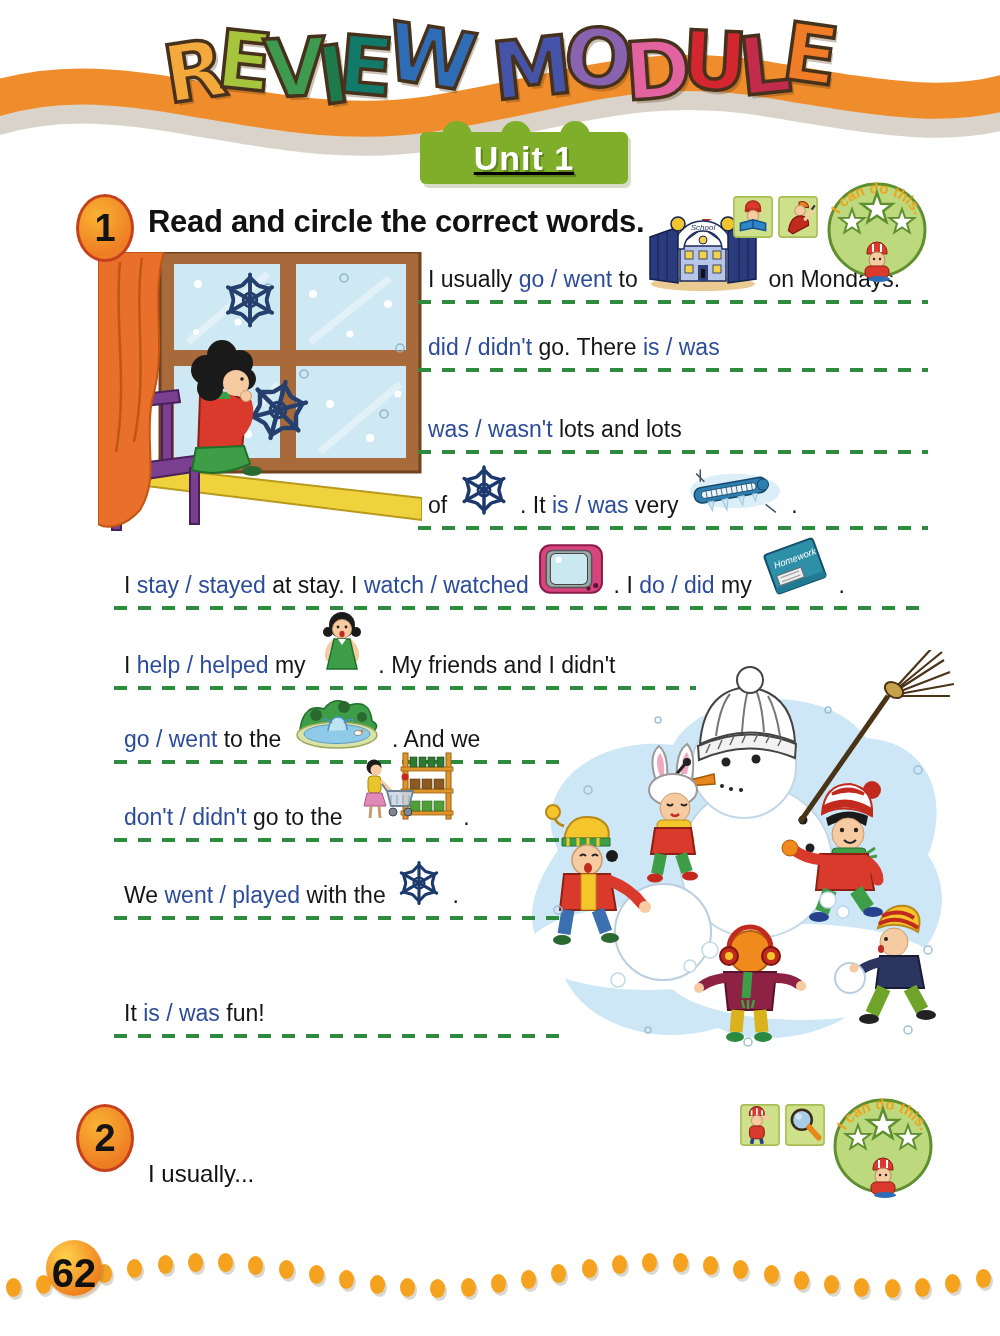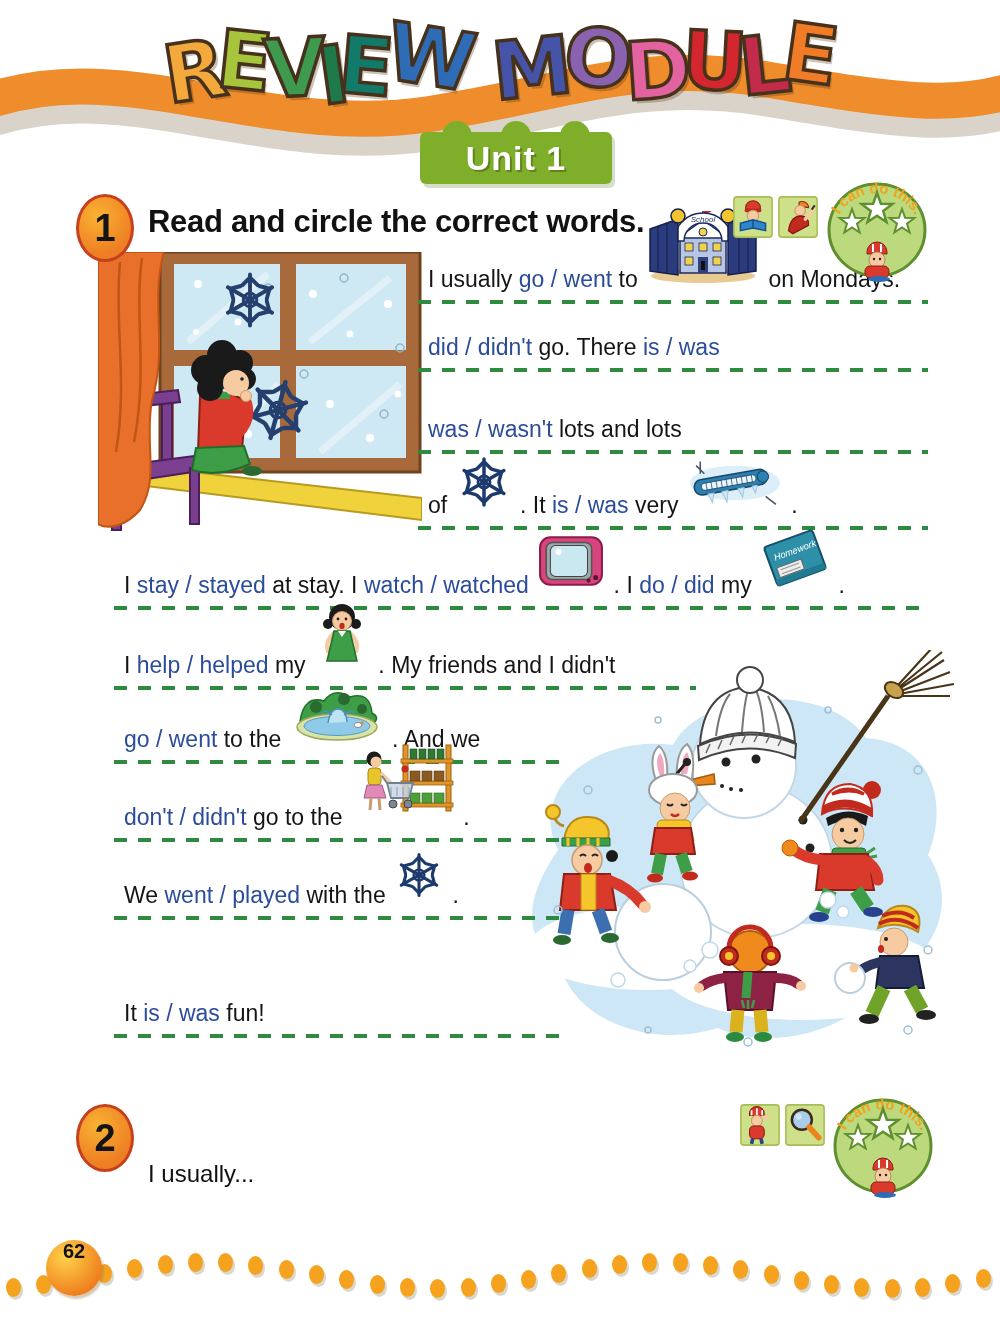--- a/index.html
+++ b/index.html
@@ -7,23 +7,23 @@
         font-family:"Liberation Sans", sans-serif;}
   svg{display:block;}
   
   .ribbon{position:absolute;left:0;top:0;z-index:1;}
   .title-row{position:absolute;left:0;top:24px;width:100%;text-align:center;z-index:2;
              white-space:nowrap;}
   .blet{display:inline-block;font-family:"DejaVu Sans", sans-serif;font-weight:900;
         font-size:80px;line-height:1; -webkit-text-stroke:3.5px #46321c;
         text-shadow:3px 4px 0 rgba(90,55,15,.30);margin:0 -4px;}
   .wordgap{display:inline-block;width:26px;}
-  .unit-banner{position:absolute;left:420px;top:132px;width:192px;height:52px;z-index:3;
+  .unit-banner{position:absolute;left:420px;top:132px;width:208px;height:52px;z-index:3;
         background:var(--unit-green);border-radius:6px;display:flex;align-items:center;
-        justify-content:center;box-shadow:3px 4px 0 rgba(100,120,40,.25);}
+        justify-content:center;box-shadow:3px 4px 0 rgba(100,120,40,.25);text-decoration:underline;}
   .unit-banner .bump{position:absolute;top:-11px;width:30px;height:30px;border-radius:50%;
         background:var(--unit-green);}
   .b1{left:22px}.b2{left:81px}.b3{left:140px}
   .unit-text{color:#fff;font-size:34px;font-weight:800;letter-spacing:1px;z-index:1;
         text-shadow:2px 2px 0 rgba(60,80,10,.45);}
   
   .numbadge{position:absolute;width:52px;height:62px;border-radius:50%;
         background:radial-gradient(circle at 35% 30%, #F9B233, #EE7D23 72%);
         border:3px solid #C6401E;display:flex;align-items:center;justify-content:center;
         font-size:38px;font-weight:800;color:#141414;z-index:4;}
@@ -31,31 +31,31 @@
         letter-spacing:-0.3px;z-index:4;}
   .mini-icons{position:absolute;display:flex;gap:5px;z-index:4;}
   .mini{display:inline-block;}
   .candobadge{position:absolute;z-index:4;}
   
   .pline{position:absolute;z-index:3;}
   .prow{display:flex;align-items:flex-end;height:100%;}
   .seg{white-space:pre;font-size:23px;color:var(--text-black);padding-bottom:12px;
        line-height:1.1;}
   .seg.choice{color:var(--choice-blue);}
-  .imgwrap{display:inline-block;padding-bottom:5px;margin:16px 3px;}
+  .imgwrap{display:inline-block;padding-bottom:5px;margin:8px 3px;}
   .dashline{position:absolute;left:-10px;right:-6px;bottom:0;height:4px;
        background:repeating-linear-gradient(90deg,var(--dash-green) 0 13px,transparent 13px 24px);}
   .scene{position:absolute;z-index:2;}
   .example{position:absolute;font-size:24px;color:#111;z-index:4;}
   
   .dot{position:absolute;width:15px;height:19px;border-radius:50%;
        background:var(--page-dot-orange);box-shadow:2px 3px 0 rgba(150,140,115,.35);z-index:2;}
   .pagebadge{position:absolute;left:46px;top:1240px;width:56px;height:56px;border-radius:50%;
        background:radial-gradient(circle at 35% 30%, #FFD24A, #EE7D1D 75%);
-       display:flex;align-items:flex-start;justify-content:center;font-size:20px;font-weight:800;
+       display:flex;align-items:flex-end;justify-content:center;font-size:40px;font-weight:800;
        color:#111;z-index:3;box-shadow:2px 3px 2px rgba(150,120,80,.4);}
 </style>
 </head>
 <body>
 
 <svg width="0" height="0" style="position:absolute">
   <defs>
     <g id="g-flake">
       <g fill="none" stroke="currentColor" stroke-width="2.6" stroke-linecap="round">
         <g>

